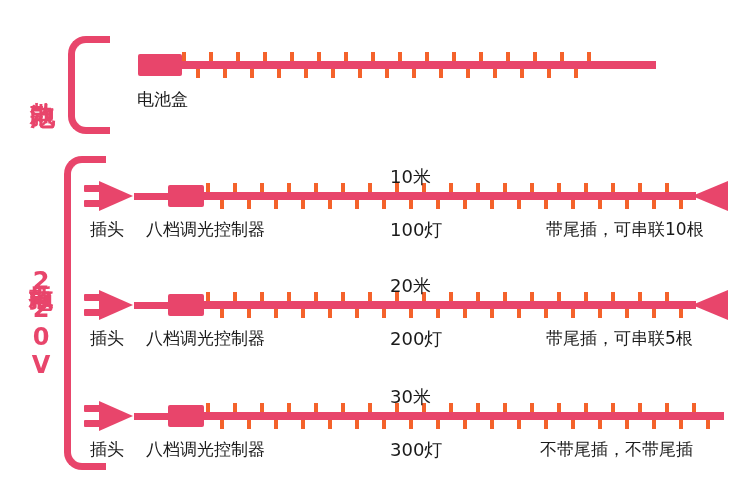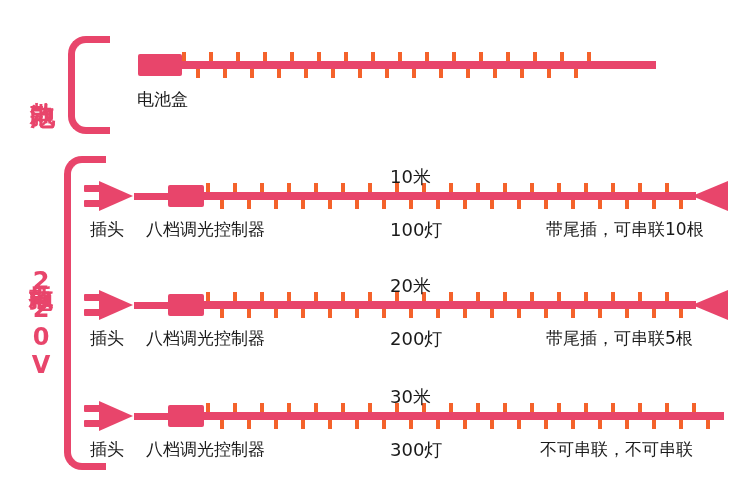--- a/index.html
+++ b/index.html
@@ -319,16 +319,16 @@
         <i class="up" style="left: 459px;"></i>
         <i class="dn" style="left: 472.5px;"></i>
         <i class="up" style="left: 486px;"></i>
         <i class="dn" style="left: 499.5px;"></i>
       </div>
 
     <div class="cap" style="left:84px;top:438px;">插头</div>
     <div class="cap" style="left:140px;top:438px;">八档调光控制器</div>
     <div class="cap big" style="left:384px;top:385px;">30米</div>
     <div class="cap big" style="left:384px;top:438px;">300灯</div>
-    <div class="cap" style="left:534px;top:438px;">不可串联，不可串联</div>
+    <div class="cap" style="left:534px;top:438px;">不带尾插，不带尾插</div>
   </div>
 
 </div>
 
 </body></html>

